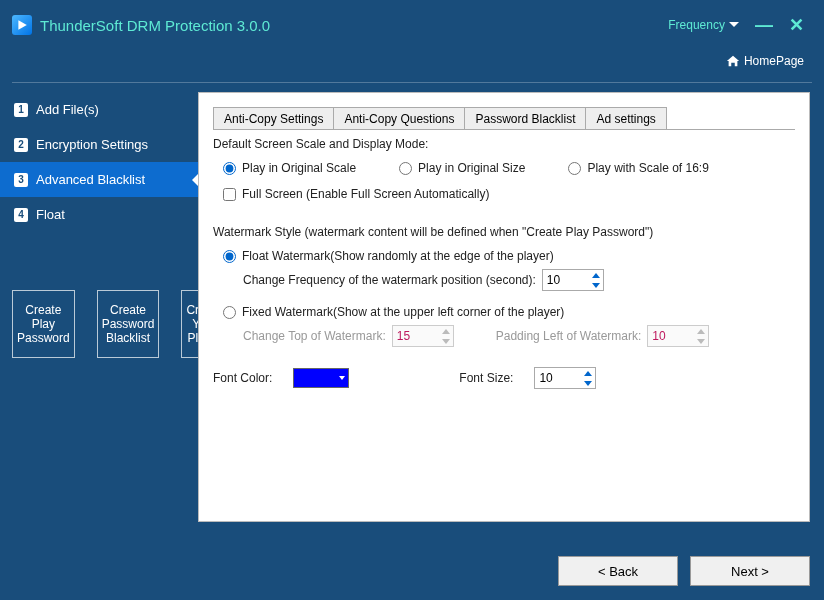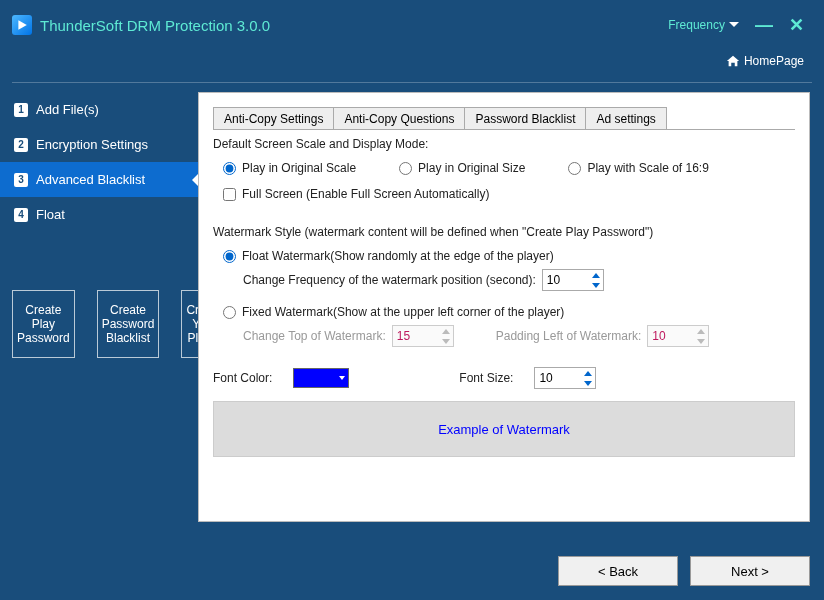--- a/index.html
+++ b/index.html
@@ -225,20 +225,19 @@
             </div>
           <div>
               <svg viewBox="0 0 8 5">
                 <polygon points="0,0 8,0 4,5" fill="#0066cc"></polygon>
               </svg>
             </div>
         </span>
       </span>
     </div>
 
-    <div class="preview">Example of Watermark</div>
   </div>
 </div>
 
 <div class="bottom">
   <button class="navbtn">&lt; Back</button>
   <button class="navbtn">Next &gt;</button>
 </div>
 
 </body></html>

